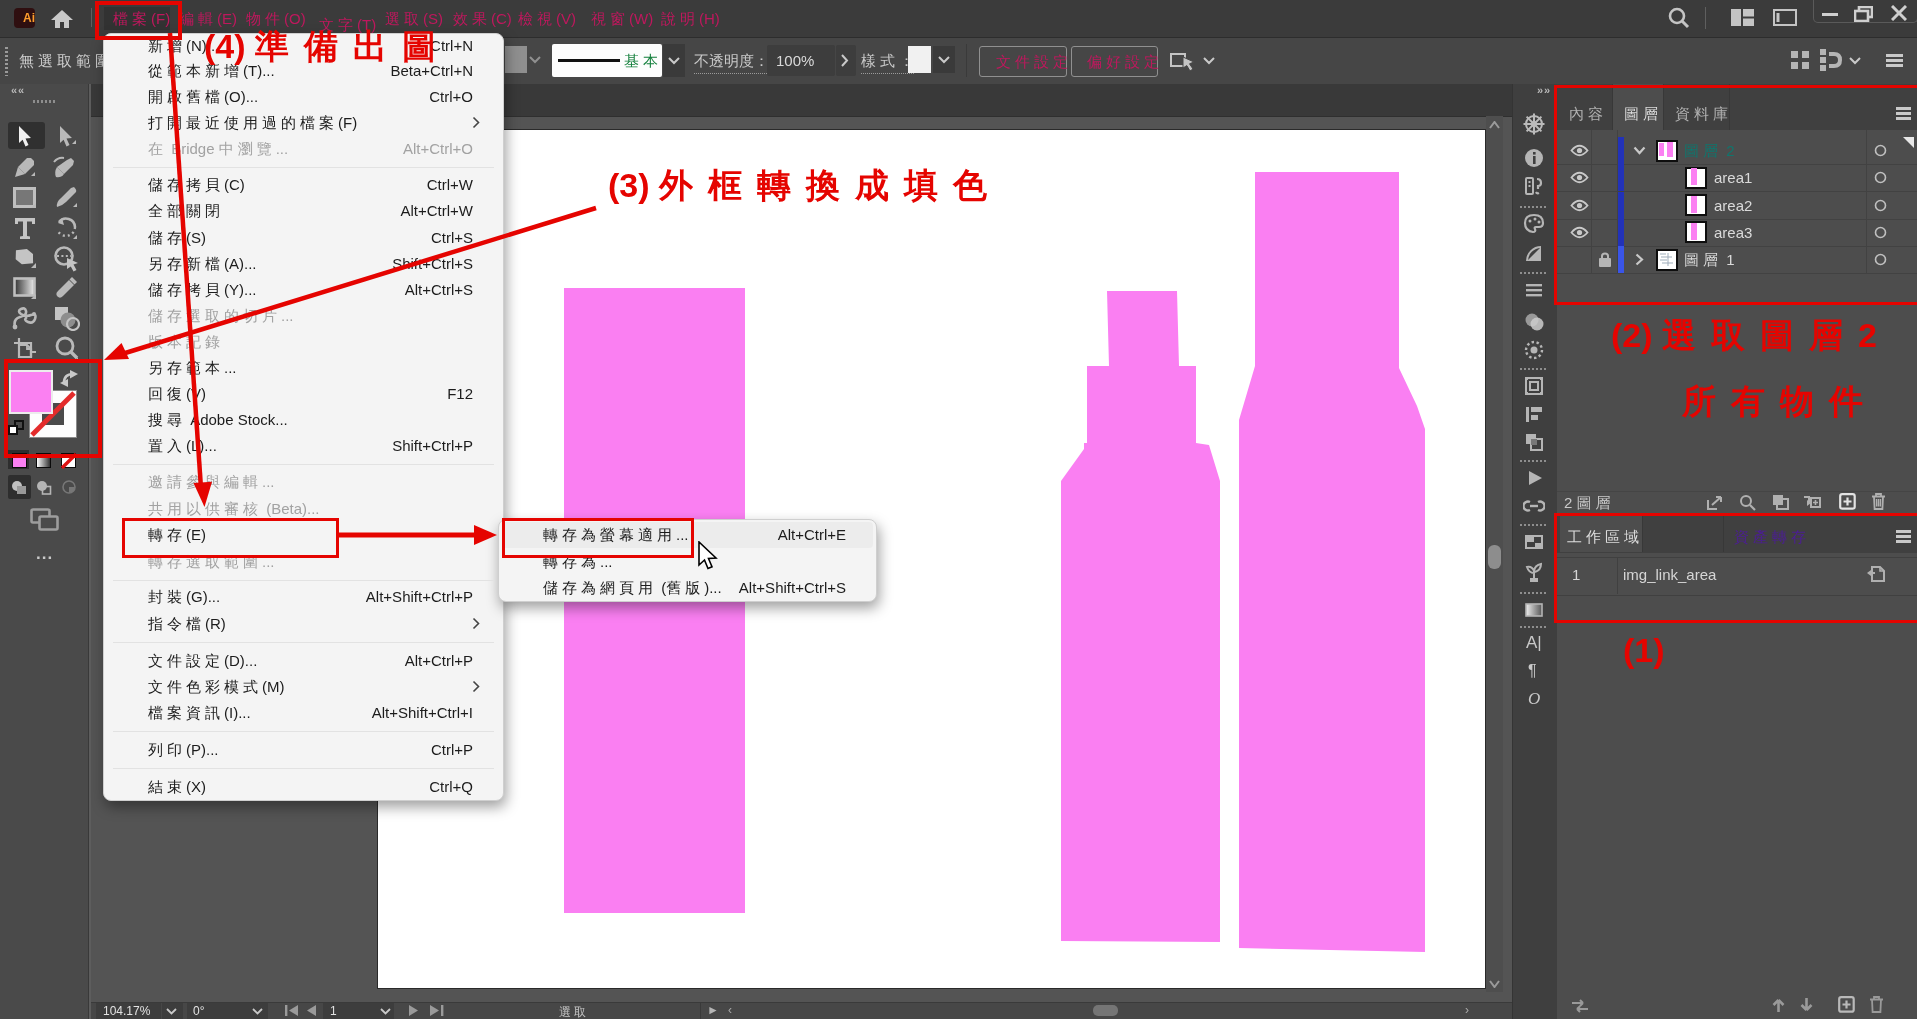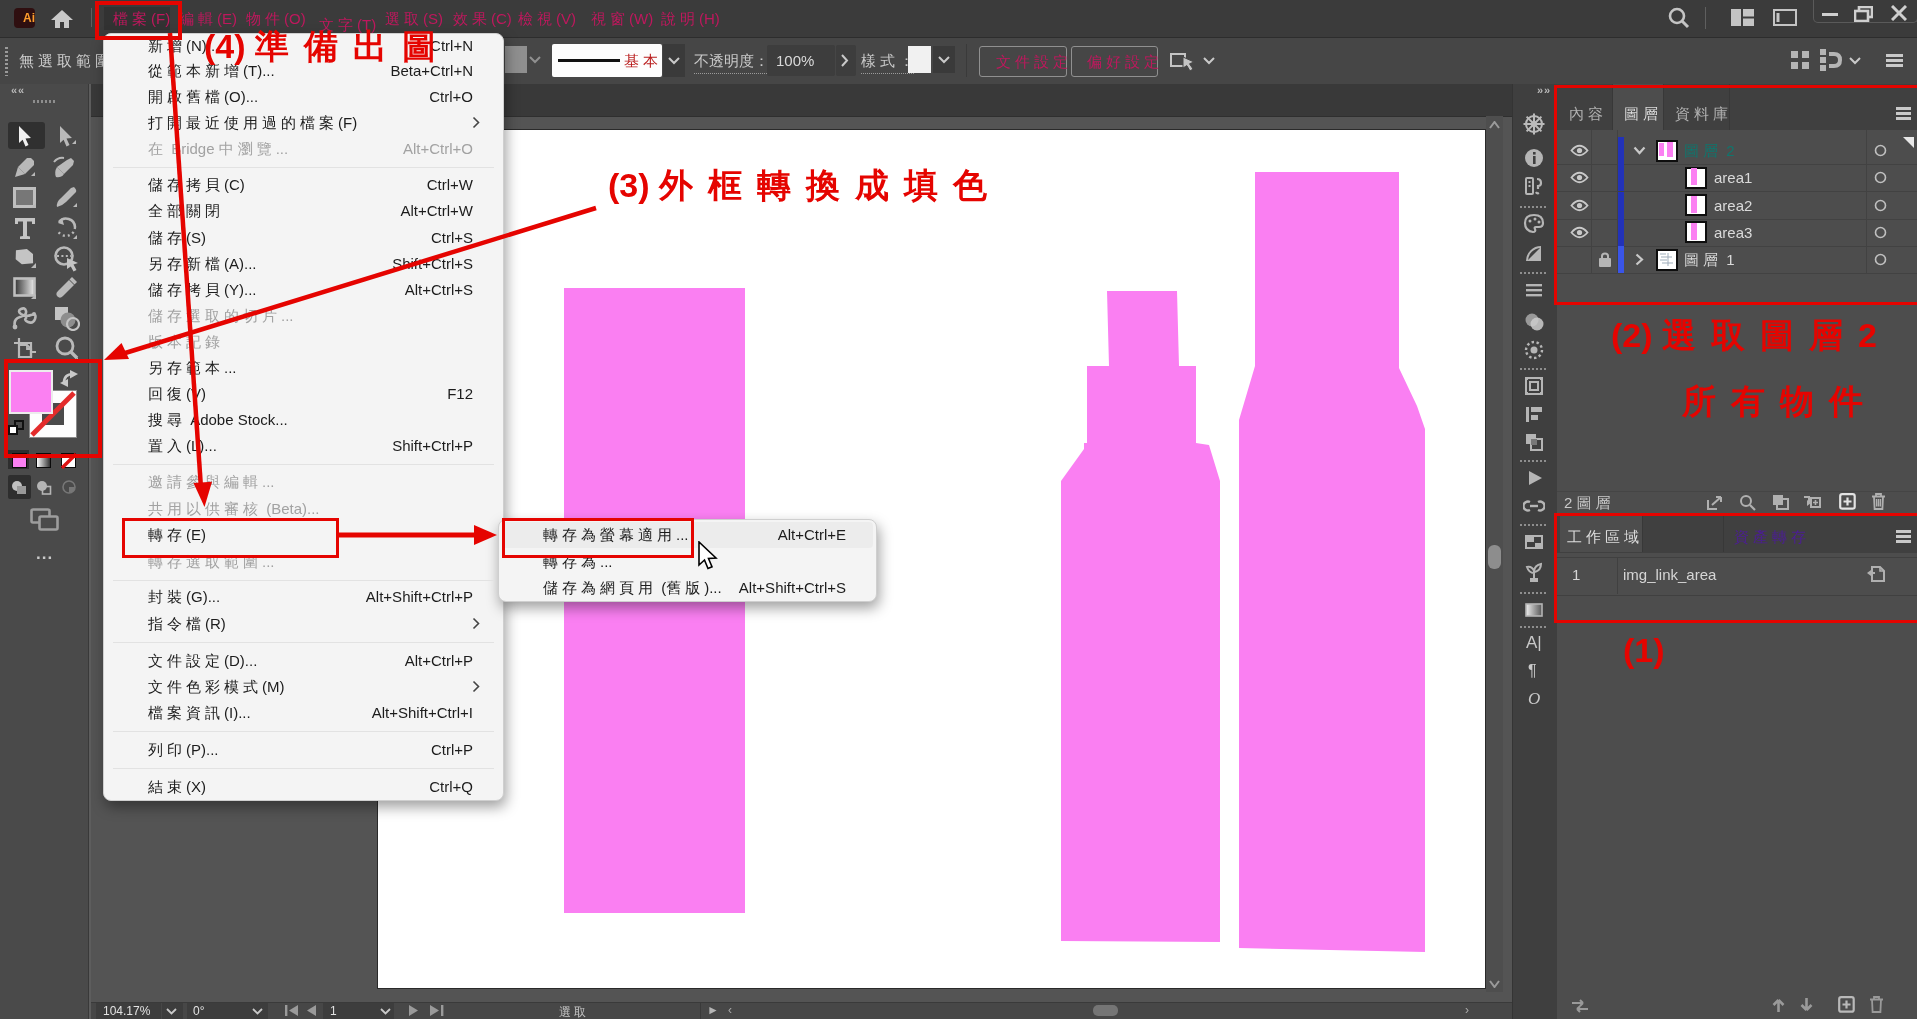--- a/index.html
+++ b/index.html
@@ -60,21 +60,21 @@
 
 <div class="ab" style="left:0;top:38px;width:1917px;height:46px;background:#464646;border-bottom:2px solid #2f2f2f"></div>
 <div class="ab" style="left:5px;top:47px;width:3px;height:29px;background-image:repeating-linear-gradient(#9a9a9a 0 2px,transparent 2px 4px)"></div>
 <div class="ab t15" style="left:19px;top:52px;color:#cdcdcd"><i>無選取範圍</i></div>
 <div class="ab" style="left:505px;top:46px;width:22px;height:27px;background:#8f8f8f"></div>
 <svg class="ab" style="left:529px;top:56px" width="12" height="8" viewBox="0 0 12 8">
     <path d="M1 1 L6 6 L11 1" fill="none" stroke="#909090" stroke-width="2"></path>
   </svg>
 <div class="ab" style="left:552px;top:44px;width:110px;height:33px;background:#fdfdfd;border-radius:2px"></div>
 <div class="ab" style="left:558px;top:59px;width:62px;height:3px;background:#111"></div>
-<div class="ab t15" style="left:624px;top:52px;color:#b91c1c"><i>基本</i></div>
+<div class="ab t15" style="left:624px;top:52px;color:#15803d"><i>基本</i></div>
 <div class="ab" style="left:663px;top:44px;width:22px;height:33px;background:#3a3a3a"></div>
 <svg class="ab" style="left:668px;top:57px" width="12" height="8" viewBox="0 0 12 8">
     <path d="M1 1 L6 6 L11 1" fill="none" stroke="#c9c9c9" stroke-width="2"></path>
   </svg>
 <div class="ab t15" style="left:694px;top:52px;color:#c9c9c9;border-bottom:1px dotted #9a9a9a;padding-bottom:2px">不透明度：</div>
 <div class="ab" style="left:767px;top:45px;width:68px;height:31px;background:#3d3d3d;border-radius:2px"></div>
 <div class="ab t15" style="left:776px;top:52px;color:#dadada">100%</div>
 <div class="ab" style="left:836px;top:45px;width:20px;height:31px;background:#3d3d3d;border-radius:2px"></div>
 <svg class="ab" style="left:840px;top:54px" width="9" height="13" viewBox="0 0 9 13">
     <path d="M2 1 L7 6.5 L2 12" fill="none" stroke="#c9c9c9" stroke-width="2"></path>

